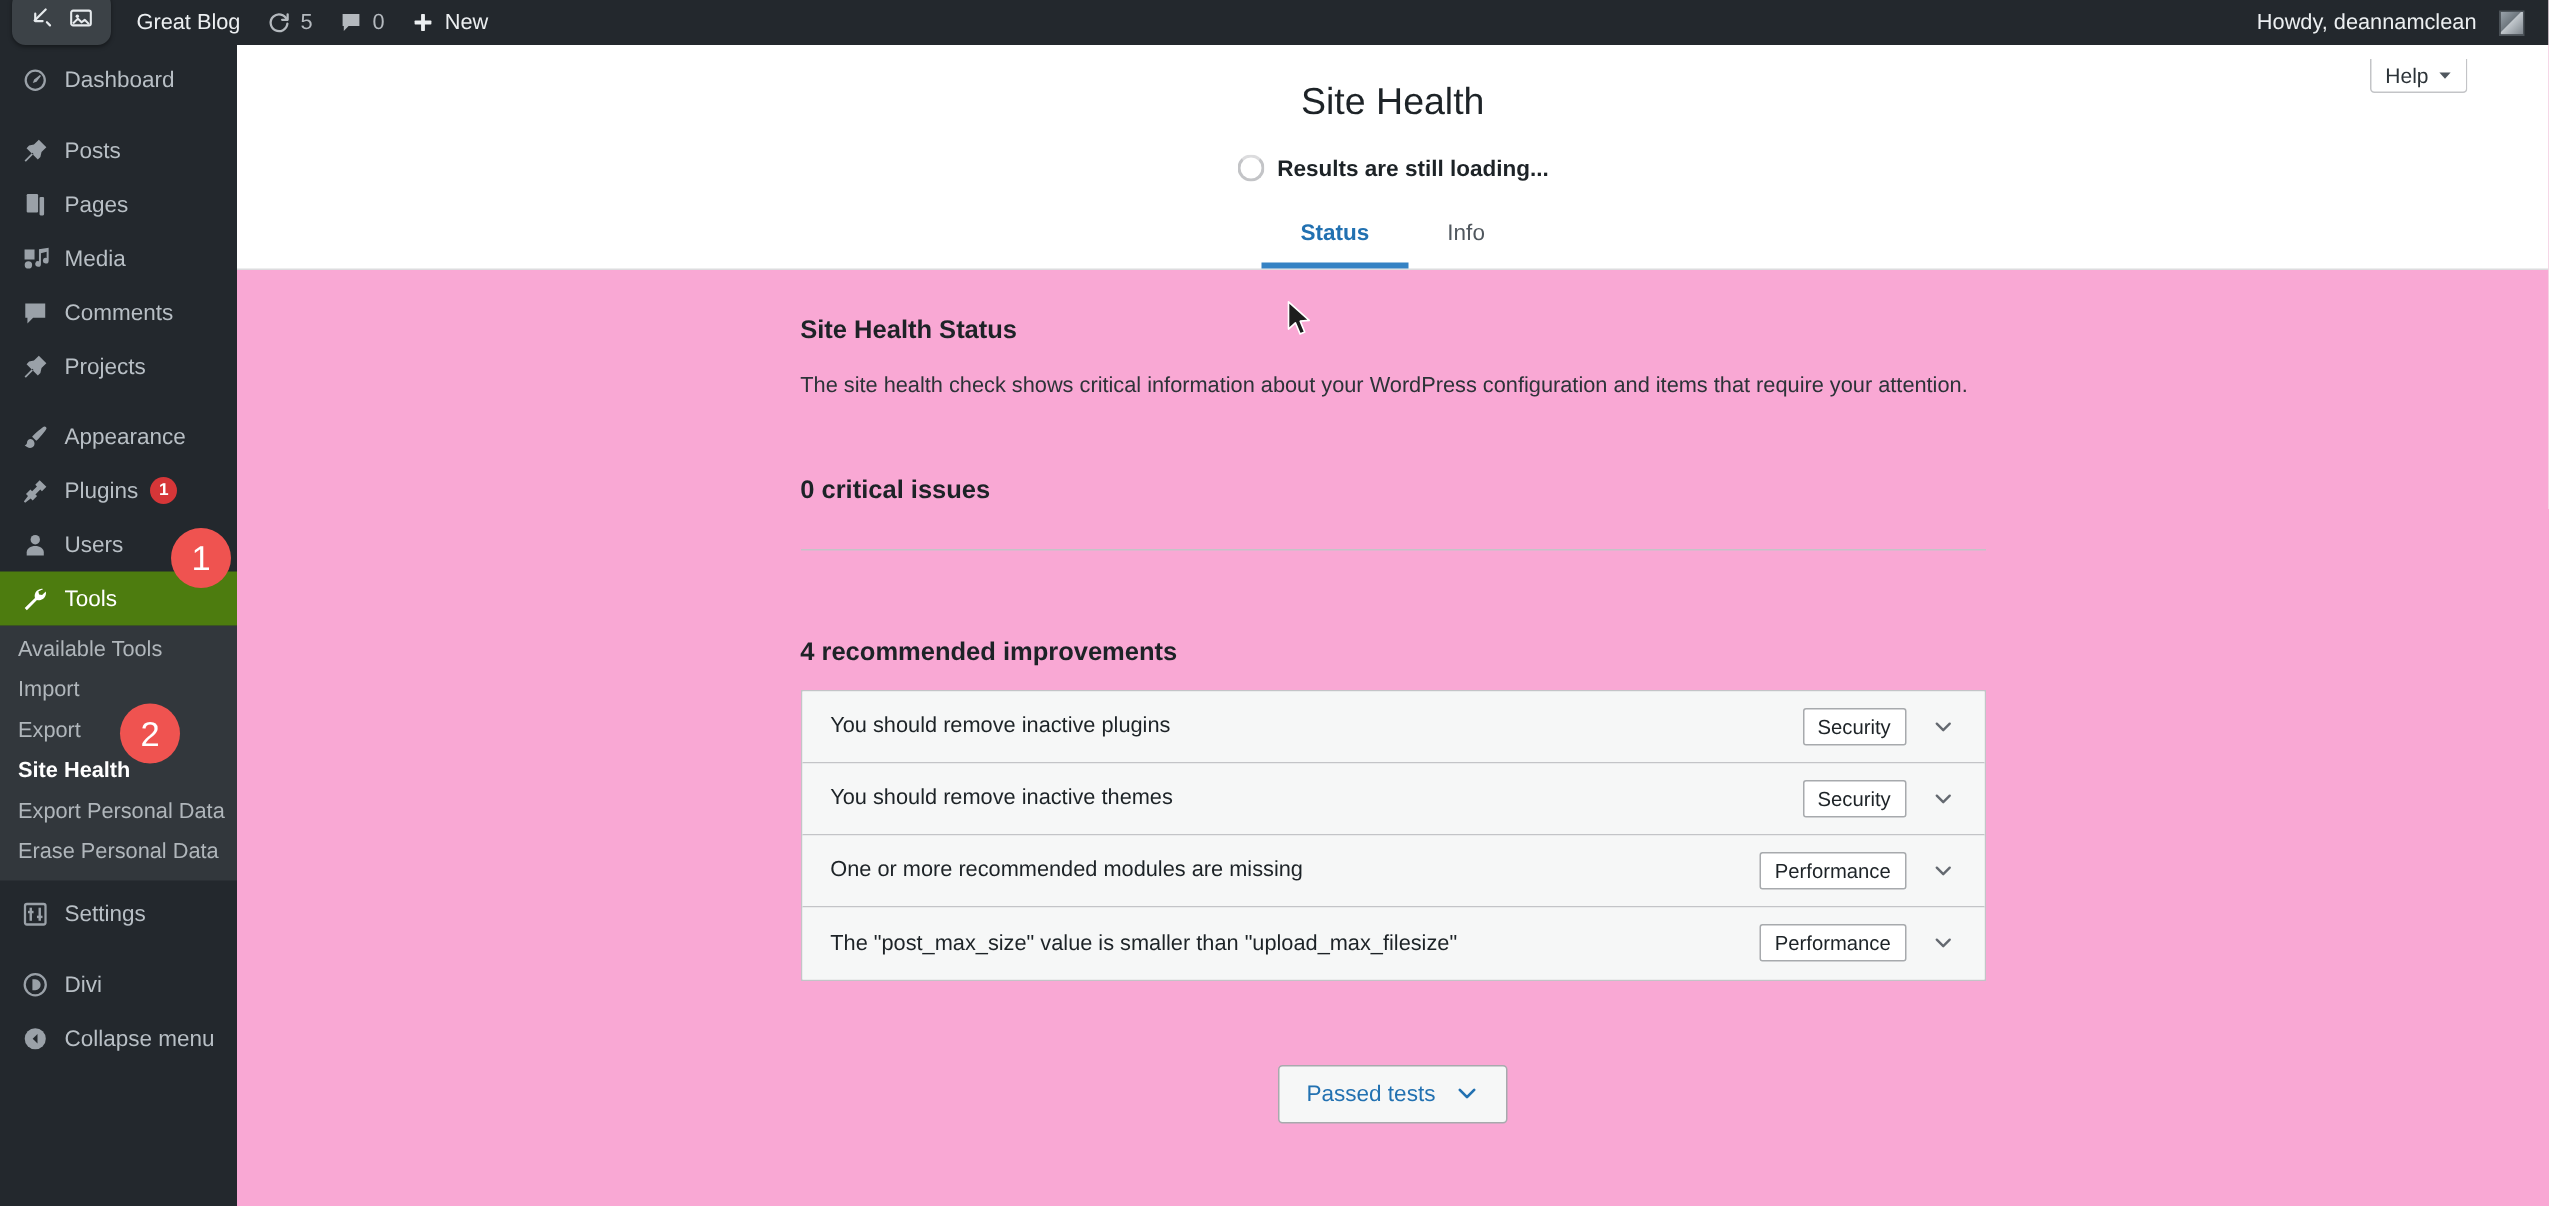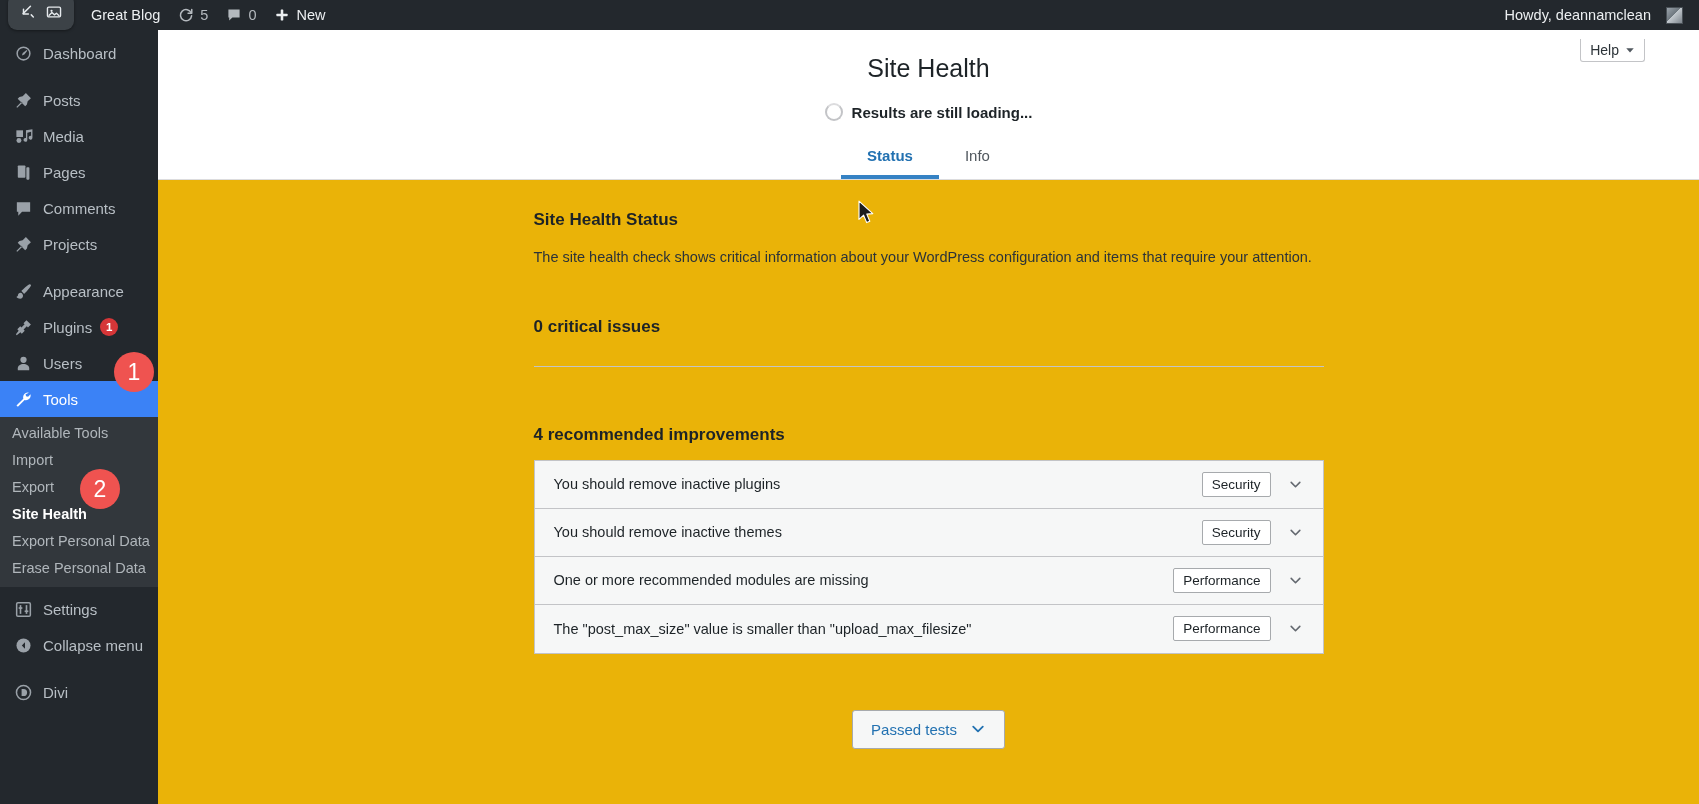--- a/index.html
+++ b/index.html
@@ -71,21 +71,21 @@
     white-space: nowrap;
   }
   .menu-item .mi-icon {
     width: 22px; display:flex; align-items:center; justify-content:center;
     margin-right: 9px; flex: 0 0 22px;
     color: #9aa1a8;
   }
   .menu-item .mi-label { line-height: 1; padding-top:1px; }
   .menu-item.sep-top { margin-top: 11px; }
   .menu-item.current {
-    background: #3b82f6;
+    background: #4d7c0f;
     color: #fff;
   }
   .menu-item.current .mi-icon { color: #fff; }
   .count-badge {
     display: inline-flex; align-items: center; justify-content: center;
     min-width: 18px; height: 18px; margin-left: 8px;
     border-radius: 9px; background: #d63638; color: #fff;
     font-size: 11.5px; font-weight: bold; padding: 0 5px;
   }
   .submenu { background: #32373c; padding: 2px 0 6px 0; }
@@ -103,21 +103,21 @@
     background: #ef5350;
     color: #fff; font-size: 23px;
     display: flex; align-items: center; justify-content: center;
     z-index: 60; font-family: "Liberation Sans", sans-serif;
   }
 
   
   #content {
     position: absolute; top: 30px; left: 158px;
     width: 1541px; height: 774px;
-    background: #eab308;
+    background: #f9a8d4;
     overflow: hidden;
   }
   .health-header {
     background: #fff;
     padding: 24px 0 0 0;
     border-bottom: 1px solid #dcdcde;
     position: relative;
   }
   .help-btn {
     position: absolute; top: 9px; right: 54px;
@@ -313,36 +313,36 @@
         <svg class="icon-svg" width="19" height="19" viewBox="0 0 20 20" fill="currentColor">
           <path d="M12.5 2.2 9.1 5.6l-3.4.8L3.9 8.2l7.9 7.9 1.8-1.8.8-3.4 3.4-3.4zM8.8 12.3 3.4 17.7l-.9-.9 5.4-5.4z"></path>
         </svg>
       </span>
       <span class="mi-label">Posts</span>
     </div>
 
     <div class="menu-item">
       <span class="mi-icon">
         <svg class="icon-svg" width="19" height="19" viewBox="0 0 20 20" fill="currentColor">
+          <rect x="4" y="2.5" width="8" height="13" rx="0.8"></rect>
+          <rect x="13" y="4.5" width="3.2" height="13" rx="0.8"></rect>
+        </svg>
+      </span>
+      <span class="mi-label">Pages</span>
+    </div>
+
+    <div class="menu-item">
+      <span class="mi-icon">
+        <svg class="icon-svg" width="19" height="19" viewBox="0 0 20 20" fill="currentColor">
           <path d="M2.5 3.5h7v7h-7z"></path>
           <circle cx="5.2" cy="14.3" r="2.6"></circle>
           <path d="M12.6 3.3v8.4a2 2 0 1 0 1.4 1.9V6.1l4-1v4.3a2 2 0 1 0 1.4 1.9V2.3z"></path>
         </svg>
       </span>
       <span class="mi-label">Media</span>
-    </div>
-
-    <div class="menu-item">
-      <span class="mi-icon">
-        <svg class="icon-svg" width="19" height="19" viewBox="0 0 20 20" fill="currentColor">
-          <rect x="4" y="2.5" width="8" height="13" rx="0.8"></rect>
-          <rect x="13" y="4.5" width="3.2" height="13" rx="0.8"></rect>
-        </svg>
-      </span>
-      <span class="mi-label">Pages</span>
     </div>
 
     <div class="menu-item">
       <span class="mi-icon">
         <svg class="icon-svg" width="19" height="19" viewBox="0 0 20 20" fill="currentColor">
           <path d="M3 3.5h14v10H8.5l-4 4v-4H3z"></path>
         </svg>
       </span>
       <span class="mi-label">Comments</span>
     </div>
@@ -421,38 +421,38 @@
           <rect x="2.8" y="2.8" width="14.4" height="14.4" rx="1.4" fill="none" stroke="currentColor" stroke-width="1.6"></rect>
           <rect x="6" y="5.4" width="1.7" height="9.2"></rect>
           <rect x="12.3" y="5.4" width="1.7" height="9.2"></rect>
           <rect x="4.9" y="7.6" width="3.9" height="1.7"></rect>
           <rect x="11.2" y="11" width="3.9" height="1.7"></rect>
         </svg>
       </span>
       <span class="mi-label">Settings</span>
     </div>
 
-    <div class="menu-item">
-      <span class="mi-icon">
-        <svg class="icon-svg" width="19" height="19" viewBox="0 0 20 20" fill="currentColor">
-          <circle cx="10" cy="10" r="7.4"></circle>
-          <path d="M11.6 6.6 8.2 10l3.4 3.4z" fill="#23282d"></path>
-        </svg>
-      </span>
-      <span class="mi-label">Collapse menu</span>
-    </div>
-
     <div class="menu-item sep-top">
       <span class="mi-icon">
         <svg class="icon-svg" width="19" height="19" viewBox="0 0 20 20" fill="none" stroke="currentColor" stroke-width="1.6">
           <circle cx="10" cy="10" r="7.4"></circle>
           <path d="M8 6.2h2a3.8 3.8 0 0 1 0 7.6H8z" fill="currentColor" stroke="none"></path>
         </svg>
       </span>
       <span class="mi-label">Divi</span>
+    </div>
+
+    <div class="menu-item">
+      <span class="mi-icon">
+        <svg class="icon-svg" width="19" height="19" viewBox="0 0 20 20" fill="currentColor">
+          <circle cx="10" cy="10" r="7.4"></circle>
+          <path d="M11.6 6.6 8.2 10l3.4 3.4z" fill="#23282d"></path>
+        </svg>
+      </span>
+      <span class="mi-label">Collapse menu</span>
     </div>
   </div>
 
   <div class="step-marker" style="top:352px; left:114px;">
     <span>1</span>
   </div>
   <div class="step-marker" style="top:469px; left:80px;">
     <span>2</span>
   </div>
 

